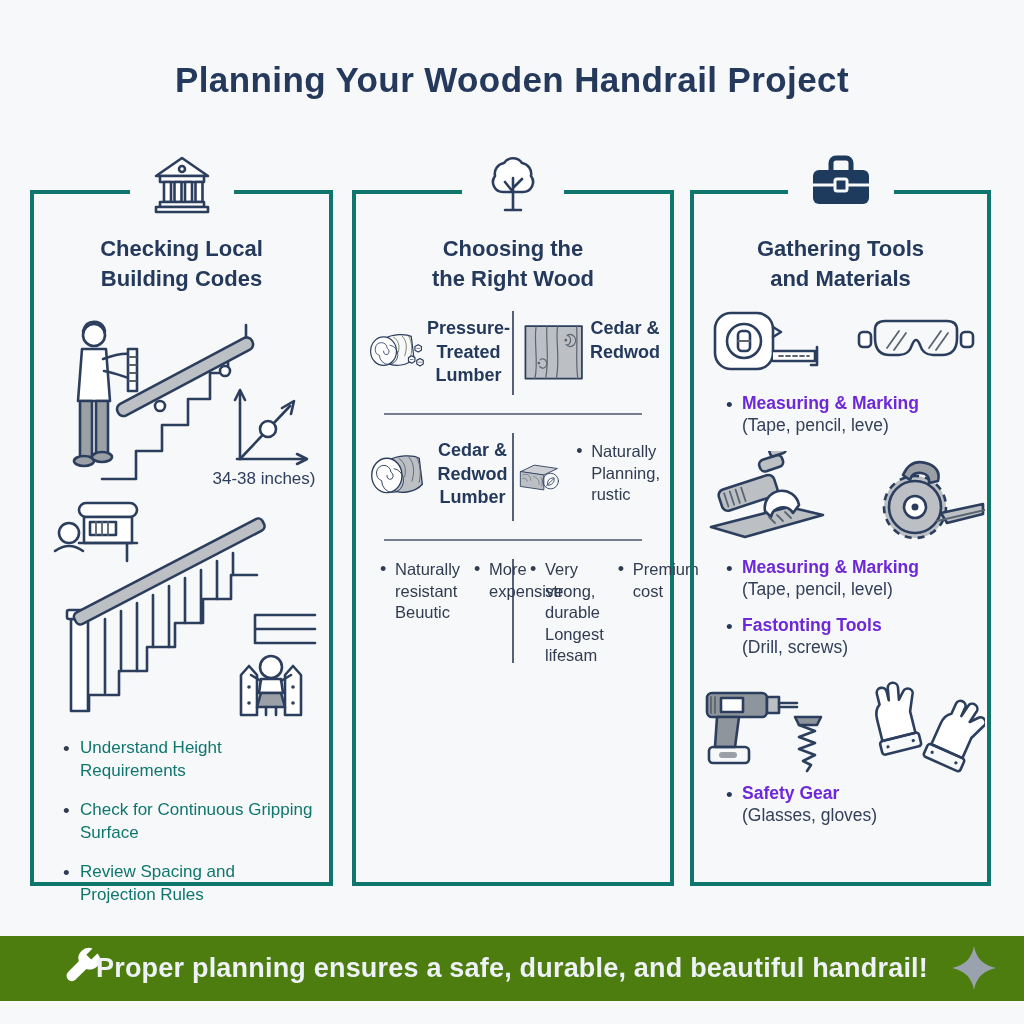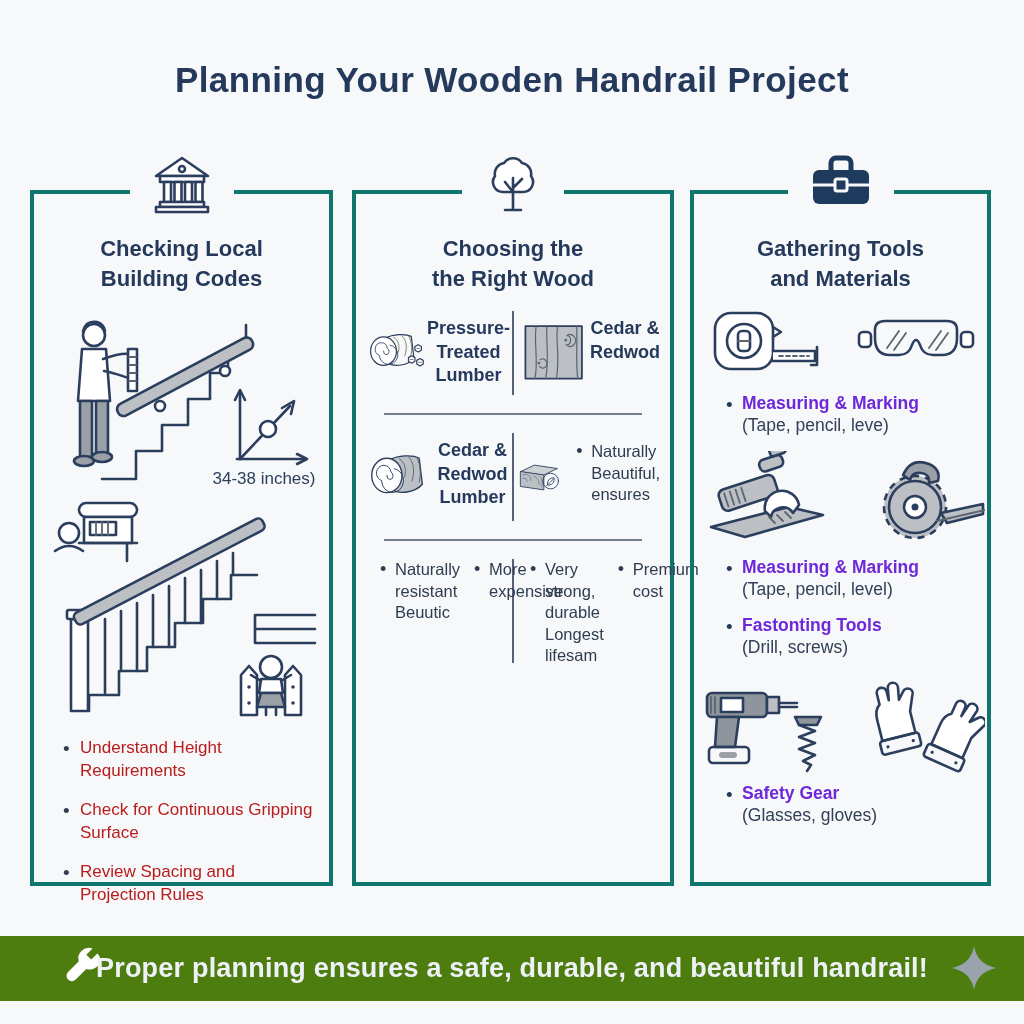--- a/index.html
+++ b/index.html
@@ -27,21 +27,21 @@
   .ln { stroke:#2c3e5e; stroke-width:2.6; fill:none; stroke-linecap:round; stroke-linejoin:round; }
   .lnthin { stroke:#5b6570; stroke-width:1.8; fill:none; stroke-linecap:round; }
   .fw { fill:#ffffff; } .fgray { fill:#bcc0c5; } .flgray { fill:#cdd1d5; }
   .fmgray { fill:#9aa0a6; } .fdgray { fill:#8f959c; }
   
   .illus { position:relative; margin:8px auto; }
   .illus1 { width:276px; height:180px; margin-top:16px; }
   .chart-label { position:absolute; right:4px; bottom:0; font-size:17px; color:#2c3e5e; }
   .illus2 { width:278px; height:228px; margin-top:4px; }
   .bullets { list-style:none; margin:12px 10px 0 0; padding:0 6px 0 46px; }
-  .bullets li { position:relative; font-size:17px; line-height:1.32; margin-bottom:17px; color:#b91c1c; }
+  .bullets li { position:relative; font-size:17px; line-height:1.32; margin-bottom:17px; color:#0f766e; }
   .bullets li::before { content:"\2022"; position:absolute; left:-17px; top:-1px; font-size:19px; color:#2f3c51; }
   
   .w-row { display:flex; align-items:stretch; padding:14px 10px 4px; }
   .w-cell { flex:1; display:flex; flex-direction:row; align-items:flex-start; min-width:0; }
   .w-vdiv { width:2px; background:#55617a; margin:4px 2px; }
   .w-label { font-weight:bold; font-size:18px; text-align:center; line-height:1.3; margin-top:10px; }
   .w-sep { height:2px; background:#74808f; margin:10px 28px 0; }
   .w-bullet { position:relative; text-align:left; font-size:16.5px; line-height:1.3; color:#2f3c51;
               margin-top:12px; padding-left:15px; align-self:flex-start; margin-left:14px; }
   .w-bullet::before { content:"\2022"; position:absolute; left:0; top:-1px; font-size:18px; }
@@ -234,21 +234,21 @@
     <div class="w-cell">
       <svg width="136" height="96" viewBox="0 0 136 96">
         <path class="ln flgray" d="M14 32 L54 13 L122 23 L82 42 Z"></path>
         <path class="ln fgray" d="M14 32 L82 42 L82 86 L14 76 Z"></path>
         <path class="lnthin" d="M20 42 a16 18 0 0 1 24 16 M20 52 a9 10 0 0 1 13 9 M52 46 C62 50 70 58 68 70 M74 50 C78 58 78 66 76 76"></path>
         <circle class="ln" fill="#f7f8f9" cx="102" cy="60" r="23"></circle>
         <path class="ln fw" d="M93 70 Q90 52 112 50 Q115 68 98 72 Z M90 74 L110 54"></path>
       </svg>
       <div class="w-bullet">
         <div>Naturally</div>
-        <div>Beautiful, ensures</div>
+        <div>Planning, rustic</div>
       </div>
     </div>
   </div>
   <div class="w-sep"></div>
 
   <div class="w-row">
     <div class="w-cell">
       <svg width="132" height="100" viewBox="0 0 132 100">
         <path class="ln flgray" d="M12 34 L52 14 L124 24 L84 44 Z"></path>
         <path class="ln fgray" d="M12 34 L84 44 L84 92 L12 82 Z"></path>

